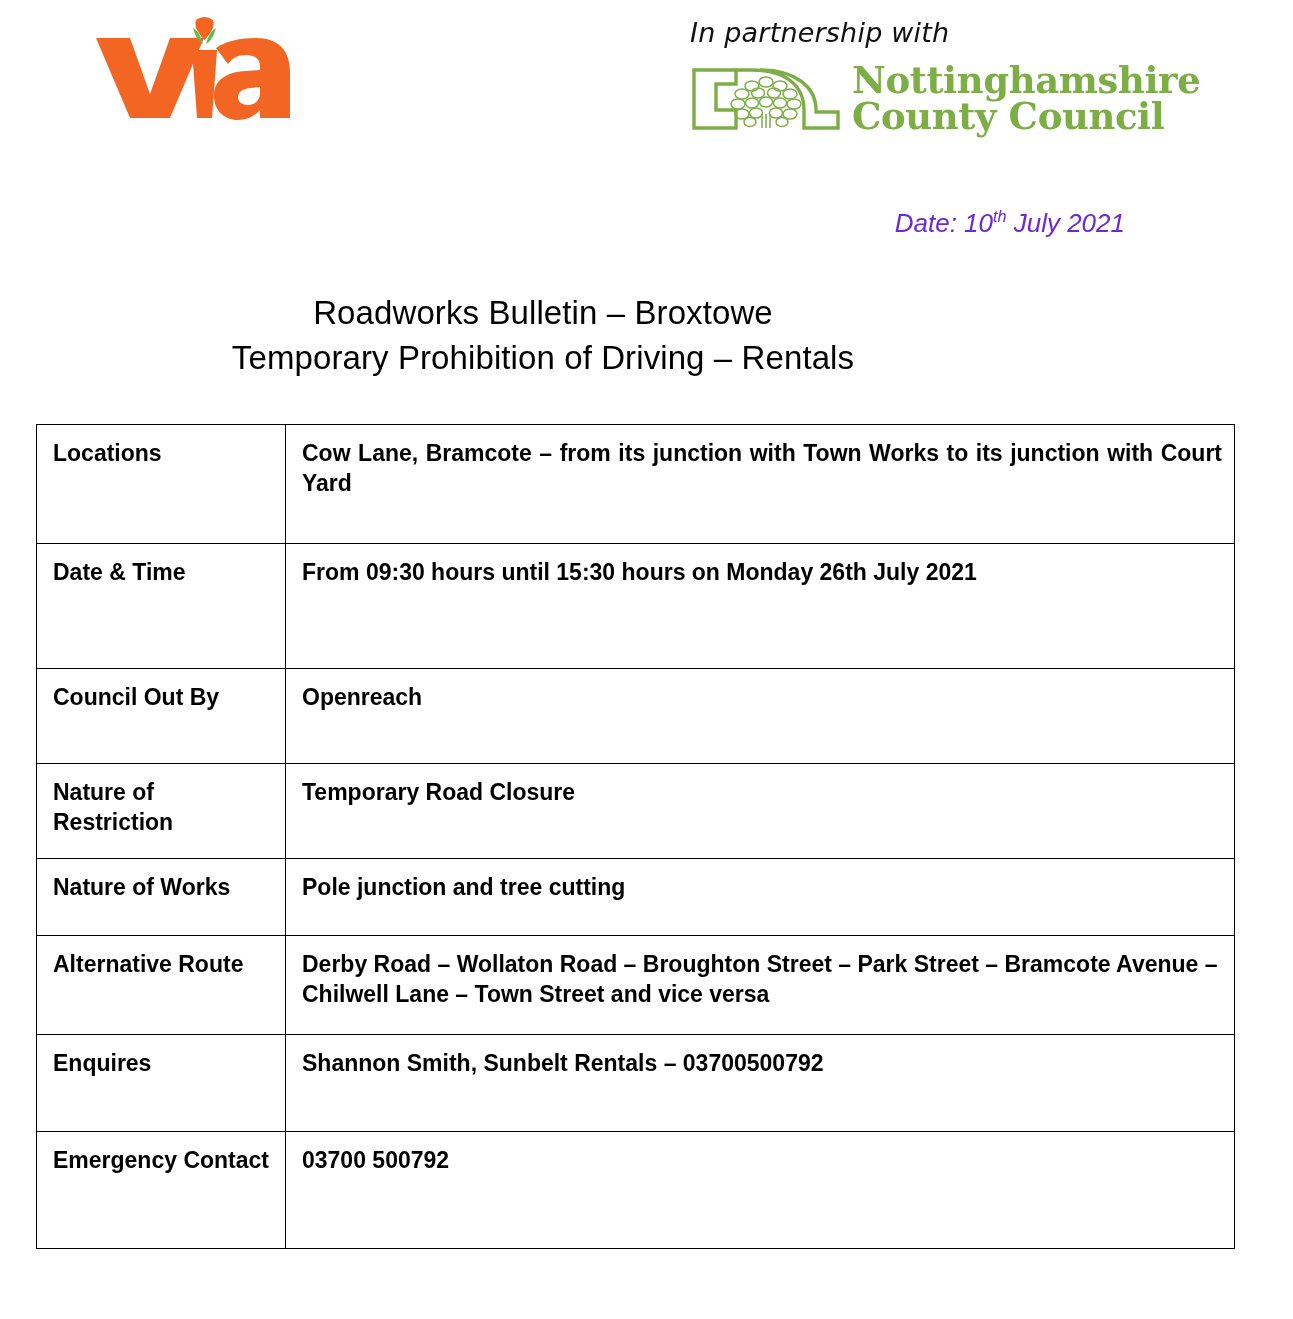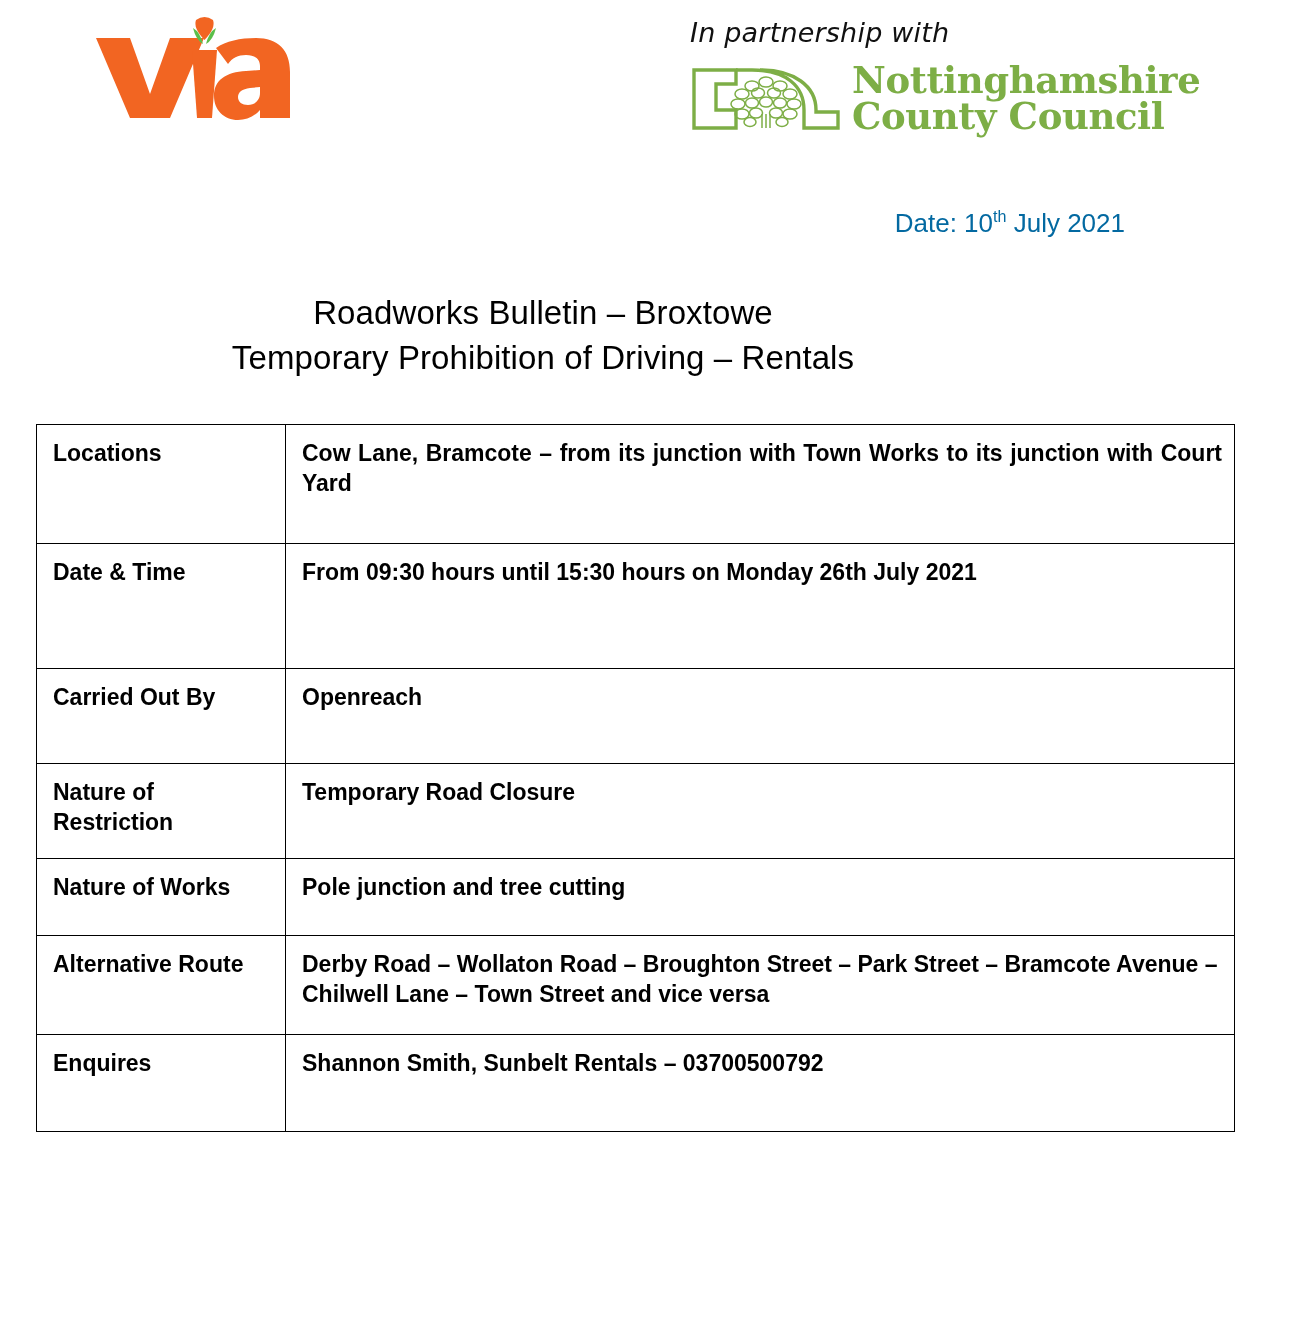--- a/index.html
+++ b/index.html
@@ -66,22 +66,23 @@
     white-space: pre-line;
   }
 
   
   .date-line {
     position: absolute;
     right: 168px;
     top: 208px;
     font-size: 26px;
     font-weight: 400;
-    color: #0369a1;
+    color: #6d28d9;
     white-space: nowrap;
+    font-style: italic;
   }
   .date-line sup {
     font-size: 0.62em;
     vertical-align: super;
     line-height: 0;
   }
 
   
   .doc-title {
     position: absolute;
@@ -206,33 +207,37 @@
   <tbody>
     <tr data-row="locations">
       <td class="label-cell">Locations</td>
       <td class="value-cell justify">Cow Lane, Bramcote – from its junction with Town Works to its junction with Court Yard</td>
     </tr>
     <tr data-row="date-time">
       <td class="label-cell">Date &amp; Time</td>
       <td class="value-cell">From 09:30 hours until 15:30 hours on Monday 26th July 2021</td>
     </tr>
     <tr data-row="carried-out-by">
-      <td class="label-cell">Carried Out By</td>
+      <td class="label-cell">Council Out By</td>
       <td class="value-cell">Openreach</td>
     </tr>
     <tr data-row="nature-restriction">
       <td class="label-cell">Nature of Restriction</td>
       <td class="value-cell">Temporary Road Closure</td>
     </tr>
     <tr data-row="nature-works">
       <td class="label-cell">Nature of Works</td>
       <td class="value-cell">Pole junction and tree cutting</td>
     </tr>
     <tr data-row="alternative-route">
       <td class="label-cell">Alternative Route</td>
       <td class="value-cell">Derby Road – Wollaton Road – Broughton Street – Park Street – Bramcote Avenue – Chilwell Lane – Town Street and vice versa</td>
     </tr>
     <tr data-row="enquires">
       <td class="label-cell">Enquires</td>
       <td class="value-cell">Shannon Smith, Sunbelt Rentals – 03700500792</td>
     </tr>
+    <tr data-row="emergency-contact">
+      <td class="label-cell">Emergency Contact</td>
+      <td class="value-cell">03700 500792</td>
+    </tr>
   </tbody>
 </table>
 
 </body></html>

